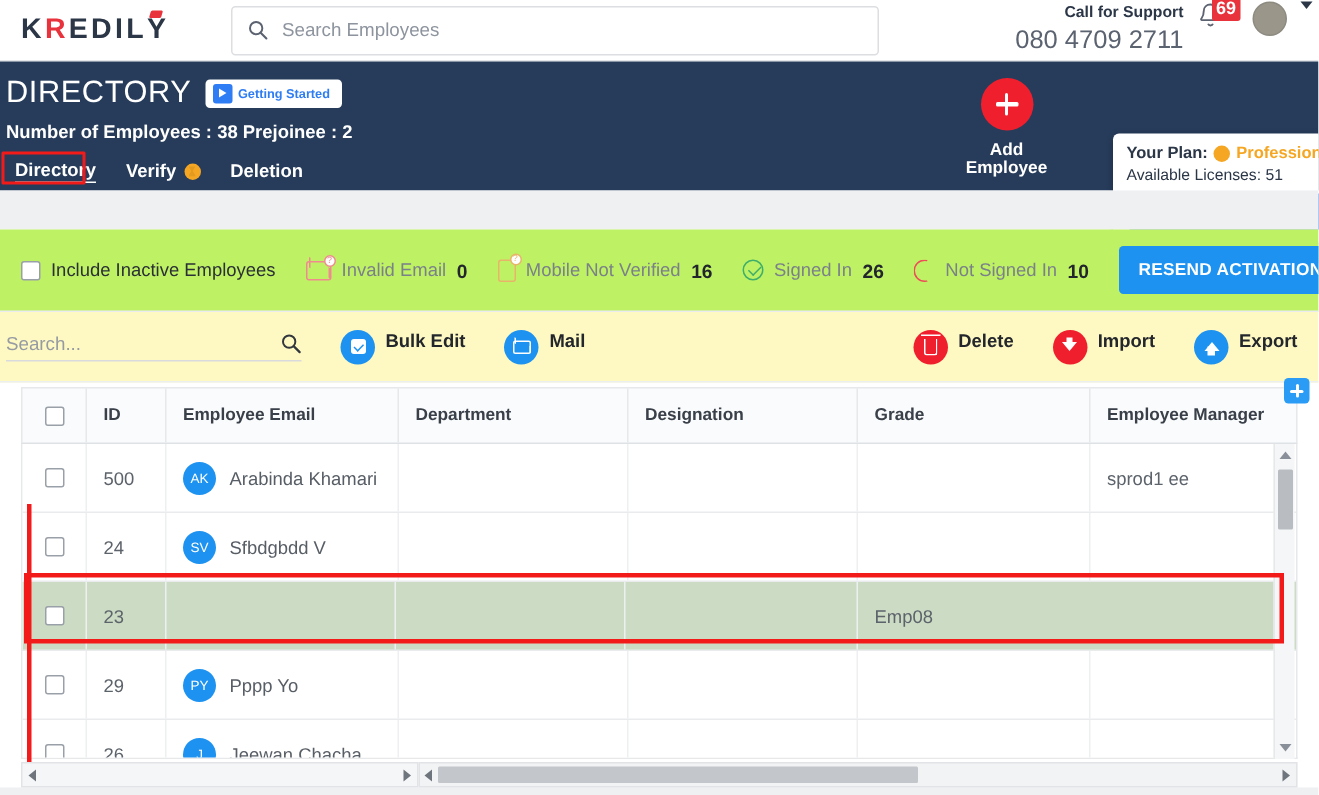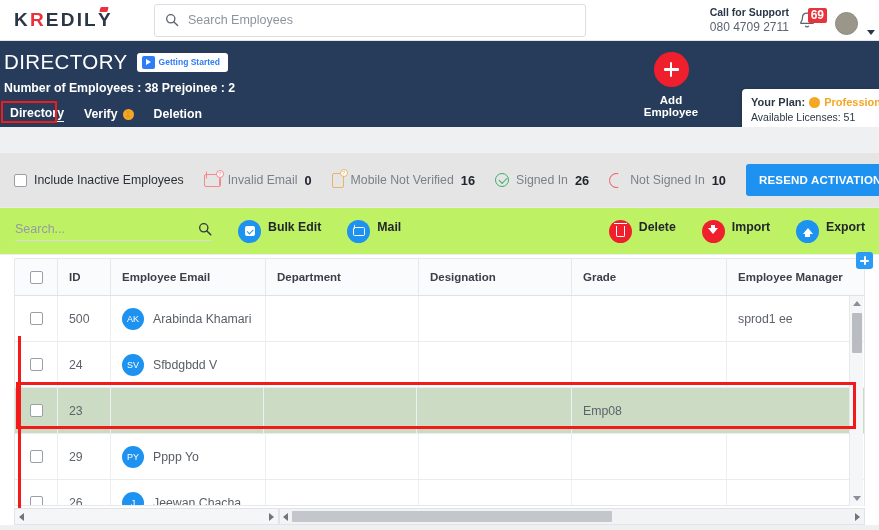--- a/index.html
+++ b/index.html
@@ -32,25 +32,25 @@
   .searchwrap {
     width:432px; height:33px; border:1px solid #dcdee2; border-radius:3px;
     display:flex; align-items:center; padding:0 10px; margin-left:9px; background:#fff;
   }
   .search-input {
     border:none; outline:none; flex:1; font-size:12.5px; color:#6d7480;
     font-family:"Liberation Sans", sans-serif; margin-left:9px; background:transparent;
   }
   .search-input::placeholder { color:#8d949e; }
   .topright {
-    margin-left:auto; display:flex; align-items:flex-end; gap:9px; padding-right:4px;
+    margin-left:auto; display:flex; align-items:flex-start; gap:9px; padding-right:4px;
   }
   .support { text-align:right; line-height:1.35; }
   .support-l1 { font-size:10.5px; font-weight:700; color:#2b3647; }
-  .support-l2 { font-size:12px; color:#5b6270; }
+  .support-l2 { font-size:17px; color:#5b6270; }
   .bellwrap { position:relative; width:20px; height:24px; }
   .badge {
     position:absolute; right:-9px; top:-3px; background:#e8323c; color:#fff;
     font-size:12px; font-weight:700; border-radius:2px; padding:1px 3px; line-height:1.1;
   }
   .avatar-top {
     width:23px; height:23px; border-radius:50%; background:#9a968a;
     border:1px solid #8d8a80; margin-left:8px;
   }
   .caret-top { width:0;height:0;border-left:4px solid transparent;border-right:4px solid transparent;border-top:5px solid #2b3647; }
@@ -103,21 +103,21 @@
   .plan-l2 { font-size:10.5px; color:#2b3647; margin-top:3px; white-space:nowrap;}
   .plan-btn {
     margin-top:6px; background:#3776e8; color:#fff; font-size:11px; font-weight:700;
     text-align:center; padding:6px 4px; border-radius:3px; cursor:pointer; white-space:nowrap;
   }
 
   
   .greygap { position:absolute; left:0; top:127px; width:879px; height:26px; background:#eef0f2; }
   .filterbar {
     position:absolute; left:0; top:153px; width:879px; height:55px;
-    background:#e5e5e5; border-bottom:1px solid #e9ebee;
+    background:#bef264; border-bottom:1px solid #e9ebee;
     display:flex; align-items:center; padding-left:14px;
   }
   .chk-sq { width:13px;height:13px;border:1.5px solid #9aa0a8;border-radius:2px;background:#fff;flex:none;cursor:pointer;}
   .fchip { display:flex; align-items:center; gap:7px; font-size:12.3px; color:#7b8189; margin-right:20px; cursor:pointer; white-space:nowrap;}
   .fchip b { color:#22262c; font-size:12.8px; }
   .fchip .lab { color:#2b3036; }
   .icon-env { width:17px;height:13px;border:1.4px solid #f08a8f;border-radius:2px;position:relative;flex:none;}
   .icon-env::after{content:"";position:absolute;left:1px;top:0px;width:12px;height:7px;border-left:1.4px solid #f08a8f;border-right:1.4px solid #f08a8f;transform:skewY(28deg) ;}
   .icon-env .dotq{position:absolute;right:-4px;top:-5px;width:8px;height:8px;border:1.3px solid #f08a8f;border-radius:50%;background:#fff;font-size:6px;color:#f08a8f;text-align:center;line-height:6px;}
   .icon-phone { width:12px;height:15px;border:1.4px solid #e8b46a;border-radius:2px;position:relative;flex:none;}
@@ -128,21 +128,21 @@
   .icon-moon::after{content:"";position:absolute;left:0;top:0;width:13px;height:13px;border:1.6px solid #ef4b58;border-radius:50%;clip-path:polygon(0 0,62% 0,40% 50%,62% 100%,0 100%);}
   .resend-btn {
     margin-left:auto; margin-right:10px; background:#1d92f0; color:#fff;
     font-size:11.5px; font-weight:700; letter-spacing:.2px;
     padding:10px 13px; border-radius:3px; cursor:pointer; white-space:nowrap;
   }
 
   
   .actionbar {
     position:absolute; left:0; top:208px; width:879px; height:47px;
-    background:#bef264; display:flex; align-items:center; padding-left:15px;
+    background:#fef9c3; display:flex; align-items:center; padding-left:4px;
     border-bottom:1px solid #eceef0;
   }
   .tbl-search { width:197px; border-bottom:1px solid #d8dade; display:flex; align-items:center; padding-bottom:4px; }
   .tbl-search input { flex:1; border:none; outline:none; font-size:12.5px; color:#7b8189; font-family:"Liberation Sans",sans-serif; background:transparent;}
   .tbl-search input::placeholder{color:#969ba2;}
   .actbtn { display:flex; align-items:flex-start; gap:7px; cursor:pointer; margin-left:26px; }
   .actbtn .lbl { font-size:12.3px; font-weight:700; color:#23272c; }
   .circ { width:23px;height:23px;border-radius:50%;display:flex;align-items:center;justify-content:center;flex:none;}
   .circ.blue{background:#1d92f0;} .circ.red{background:#f01f2e;}
   .ic-chk{width:10px;height:10px;background:#fff;border-radius:2px;position:relative;}

